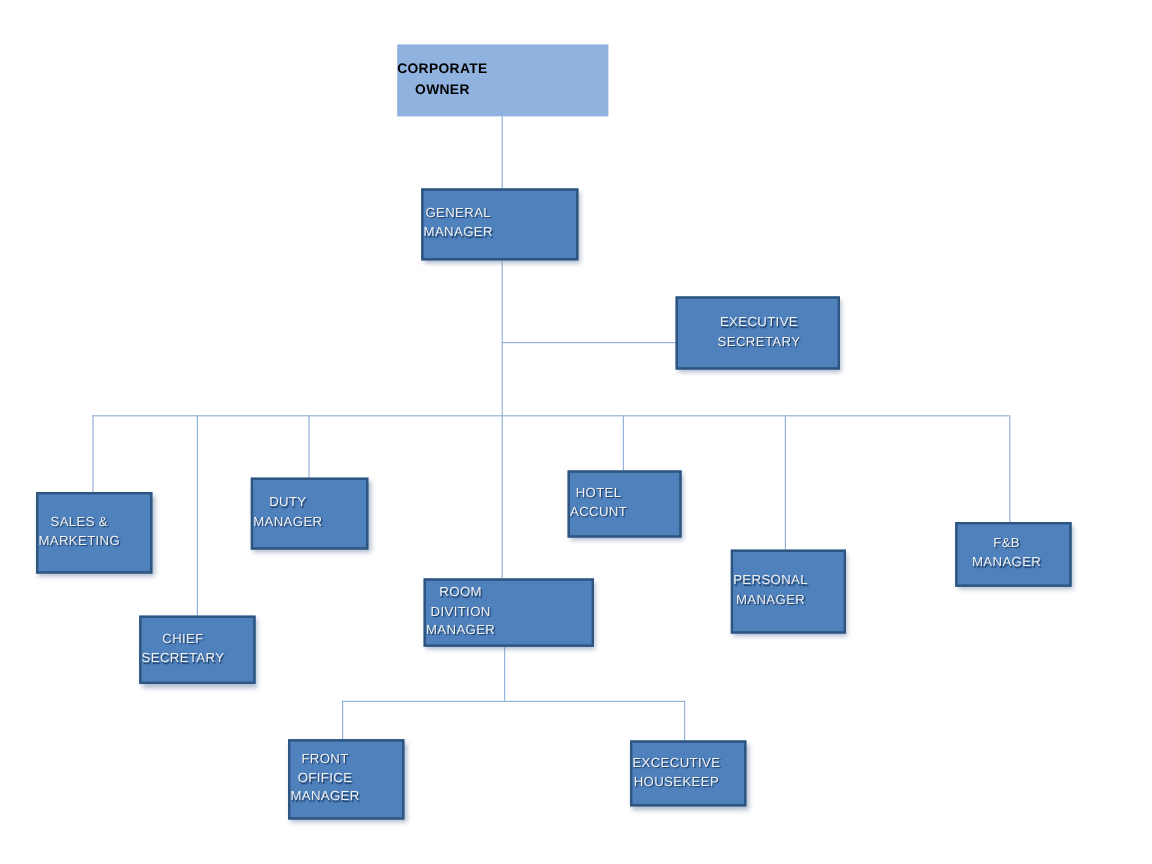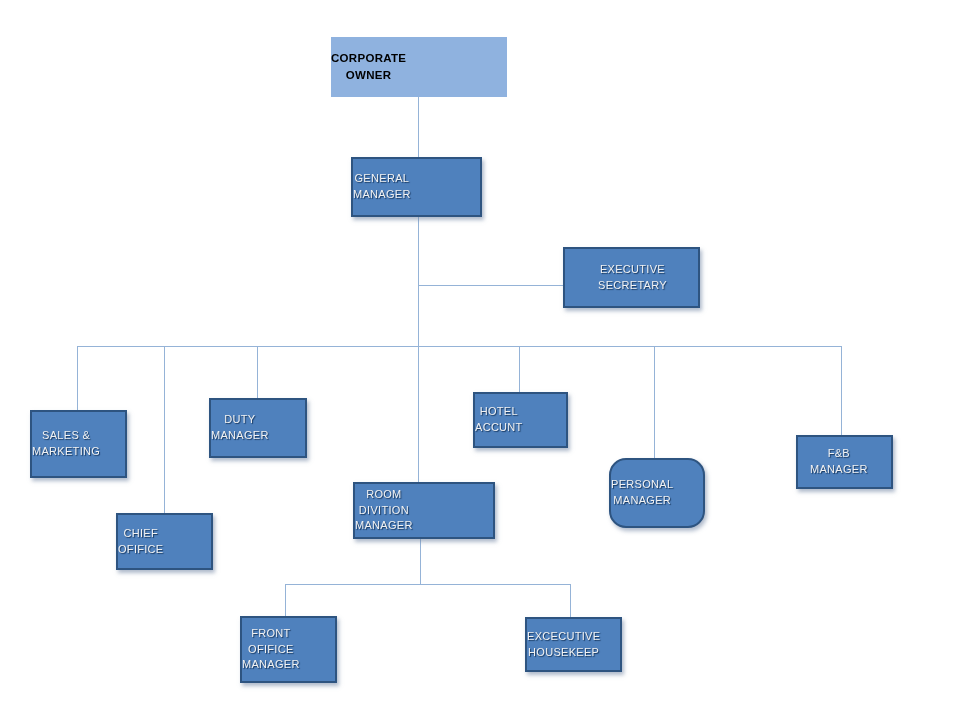--- a/index.html
+++ b/index.html
@@ -35,21 +35,21 @@
   .line{position:absolute;background:var(--connector);}
   
   #n-corporate{left:331px;top:37px;width:176px;height:60px;}
   #n-general{left:351px;top:157px;width:131px;height:60px;}
   #n-secretary{left:563px;top:247px;width:137px;height:61px;padding-left:33px;}
   #n-sales{left:30px;top:410px;width:97px;height:68px;}
   #n-chief{left:116px;top:513px;width:97px;height:57px;}
   #n-duty{left:209px;top:398px;width:98px;height:60px;}
   #n-room{left:353px;top:482px;width:142px;height:57px;}
   #n-hotel{left:473px;top:392px;width:95px;height:56px;}
-  #n-personal{left:609px;top:458px;width:96px;height:70px;border-radius:17px;}
+  #n-personal{left:609px;top:458px;width:96px;height:70px;}
   #n-fb{left:796px;top:435px;width:97px;height:54px;padding-left:12px;}
   #n-front{left:240px;top:616px;width:97px;height:67px;}
   #n-housekeep{left:525px;top:617px;width:97px;height:55px;}
 </style>
 </head>
 <body>
 
 <div id="canvas">
 
   <i class="line" style="left:418px;top:97px;width:1px;height:60px;"></i>
@@ -83,21 +83,21 @@
 SECRETARY</span>
   </div>
 
   <div class="node dark" id="n-sales">
     <span>SALES &amp;
 MARKETING</span>
   </div>
 
   <div class="node dark" id="n-chief">
     <span>CHIEF
-OFIFICE</span>
+SECRETARY</span>
   </div>
 
   <div class="node dark" id="n-duty">
     <span>DUTY
 MANAGER</span>
   </div>
 
   <div class="node dark" id="n-room">
     <span>ROOM
 DIVITION

